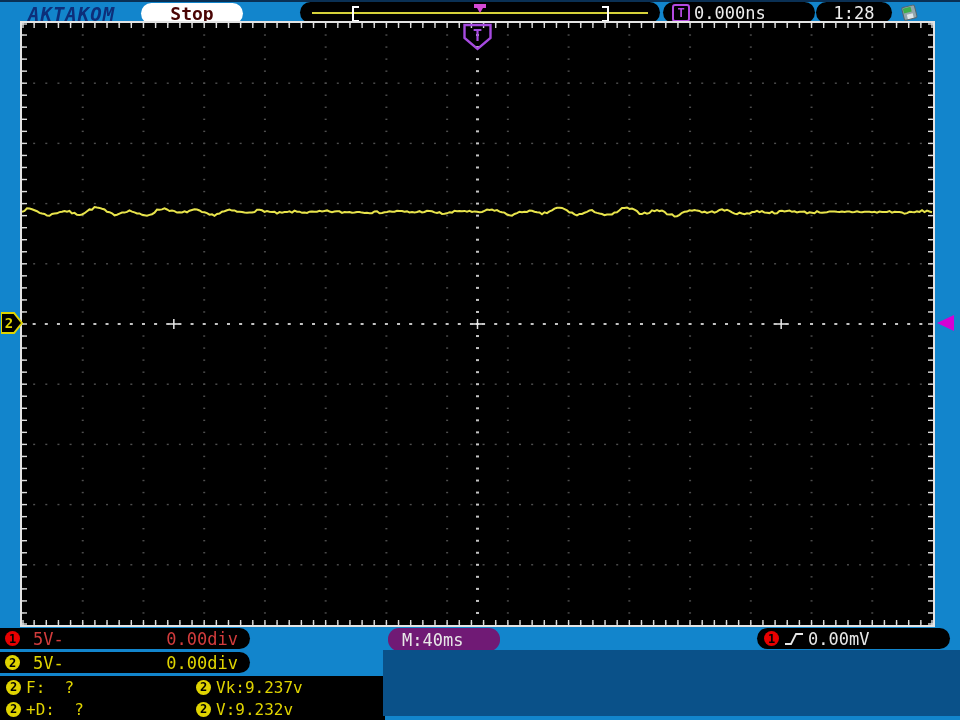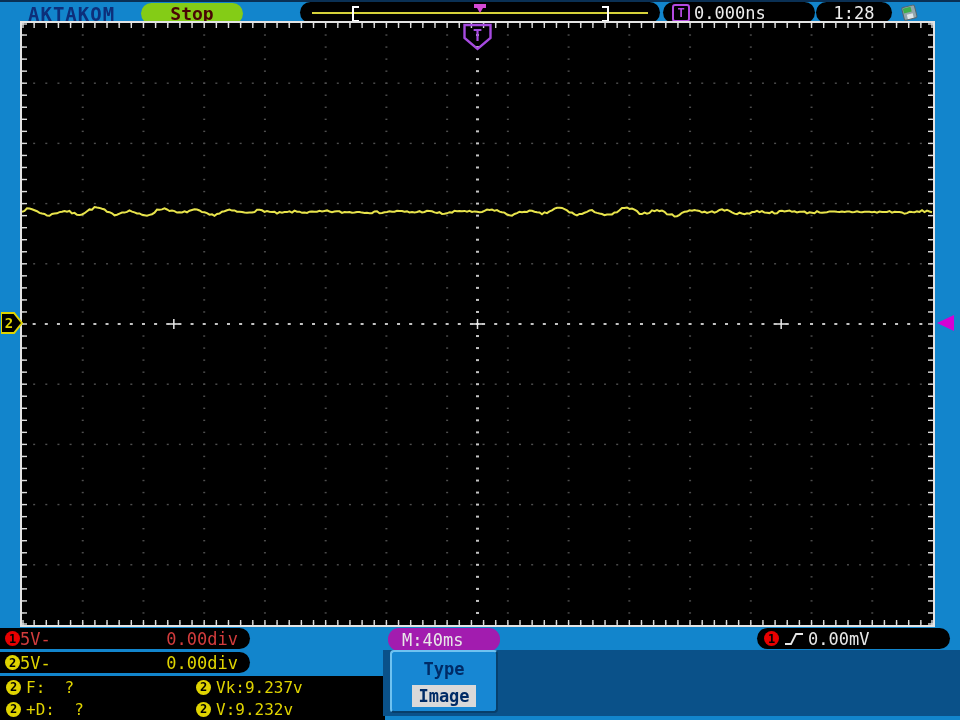--- a/index.html
+++ b/index.html
@@ -2,23 +2,23 @@
 <html><head>
 <meta charset="utf-8">
 <style>
   html,body{margin:0;padding:0;width:960px;height:720px;overflow:hidden;
     font-family:"DejaVu Sans Mono","Liberation Mono",monospace;}
   .screen{position:relative;width:960px;height:720px;background:#1285cc;}
   .top-edge{position:absolute;left:0;top:0;width:100%;height:2px;background:#0a3054;}
 
   
   .brand{position:absolute;left:28px;top:3px;font-size:19px;font-weight:bold;
-    color:#0d2f7a;letter-spacing:1px;}
+    color:#0d2f7a;letter-spacing:1px;font-style:italic;}
   .stop-pill{position:absolute;left:141px;top:3px;width:102px;height:21px;border-radius:11px;
-    background:#84cc16;color:#4a0505;font-weight:bold;font-size:18px;
+    background:#ffffff;color:#4a0505;font-weight:bold;font-size:18px;
     display:flex;align-items:center;justify-content:center;}
   .pill{position:absolute;background:#000;border-radius:11px;height:21px;top:2px;
     display:flex;align-items:center;color:#eee;font-size:17px;}
   .trigpos-pill{left:300px;width:360px;}
   .trig-line{position:absolute;left:12px;right:12px;top:10px;height:2px;background:#d6d23a;}
   .bracket{position:absolute;top:4px;width:5px;height:12px;}
   .bracket.l{left:52px;border-left:2px solid #fff;border-top:2px solid #fff;border-bottom:2px solid #fff;}
   .bracket.r{left:302px;border-right:2px solid #fff;border-top:2px solid #fff;border-bottom:2px solid #fff;}
   .trig-pointer{position:absolute;top:2px;left:174px;width:12px;height:4px;background:#d44ad4;}
   .trig-pointer::after{content:'';position:absolute;top:4px;left:3px;
@@ -39,27 +39,27 @@
 
   
   .ch-pill{position:absolute;left:0;width:250px;height:21px;background:#000;
     border-radius:0 11px 11px 0;display:flex;align-items:center;font-size:17px;}
   .chbadge{width:15px;height:15px;border-radius:50%;color:#000;font-weight:bold;font-size:12px;
     display:flex;align-items:center;justify-content:center;flex:0 0 15px;}
   .badge-red{background:#e80000;}
   .badge-yellow{background:#e0d400;}
   .ch1-pill{top:628px;color:#d23c3c;}
   .ch2-pill{top:652px;color:#e0d400;}
-  .ch-pill .vdiv{margin-left:0;}
+  .ch-pill .vdiv{margin-left:13px;}
   .ch-pill .off{position:absolute;right:12px;text-align:center;}
   .ch-pill .chbadge{margin-left:5px;}
   .acq-box{position:absolute;left:254px;top:628px;width:130px;height:46px;background:#000;
     border-radius:8px;color:#e8e8e8;font-size:15px;display:flex;flex-direction:column;
     justify-content:center;padding-left:6px;box-sizing:border-box;line-height:21px;}
-  .tb-pill{position:absolute;left:388px;top:628px;width:112px;height:23px;background:#a21caf;
+  .tb-pill{position:absolute;left:388px;top:628px;width:112px;height:23px;background:#701a75;
     border-radius:11px;color:#e8e8e8;font-size:17px;display:flex;align-items:center;padding-left:14px;
     box-sizing:border-box;}
   .trig-pill{position:absolute;left:757px;top:628px;width:193px;height:21px;background:#000;
     border-radius:11px;color:#e8e8e8;font-size:17px;display:flex;align-items:center;padding-left:7px;
     box-sizing:border-box;}
   .slope{margin:0 4px 0 5px;}
   .meas-box{position:absolute;left:0;top:676px;width:385px;height:44px;background:#000;
     display:grid;grid-template-columns:190px 195px;grid-template-rows:22px 22px;}
   .meas-cell{display:flex;align-items:center;color:#e0d400;font-size:16px;white-space:pre;padding-left:6px;}
   .meas-cell .chbadge{margin-right:5px;}
@@ -2137,18 +2137,14 @@
       <span class="chbadge badge-yellow">2</span>
       <span>+D:  ?</span>
     </div>
     <div class="meas-cell">
       <span class="chbadge badge-yellow">2</span>
       <span>V:9.232v</span>
     </div>
   </div>
 
   <div class="menu-strip">
-    <div class="soft-btn type-btn">
-      <div>Type</div>
-      <span class="type-option">Image</span>
-    </div>
   </div>
 </div>
 
 </body></html>

